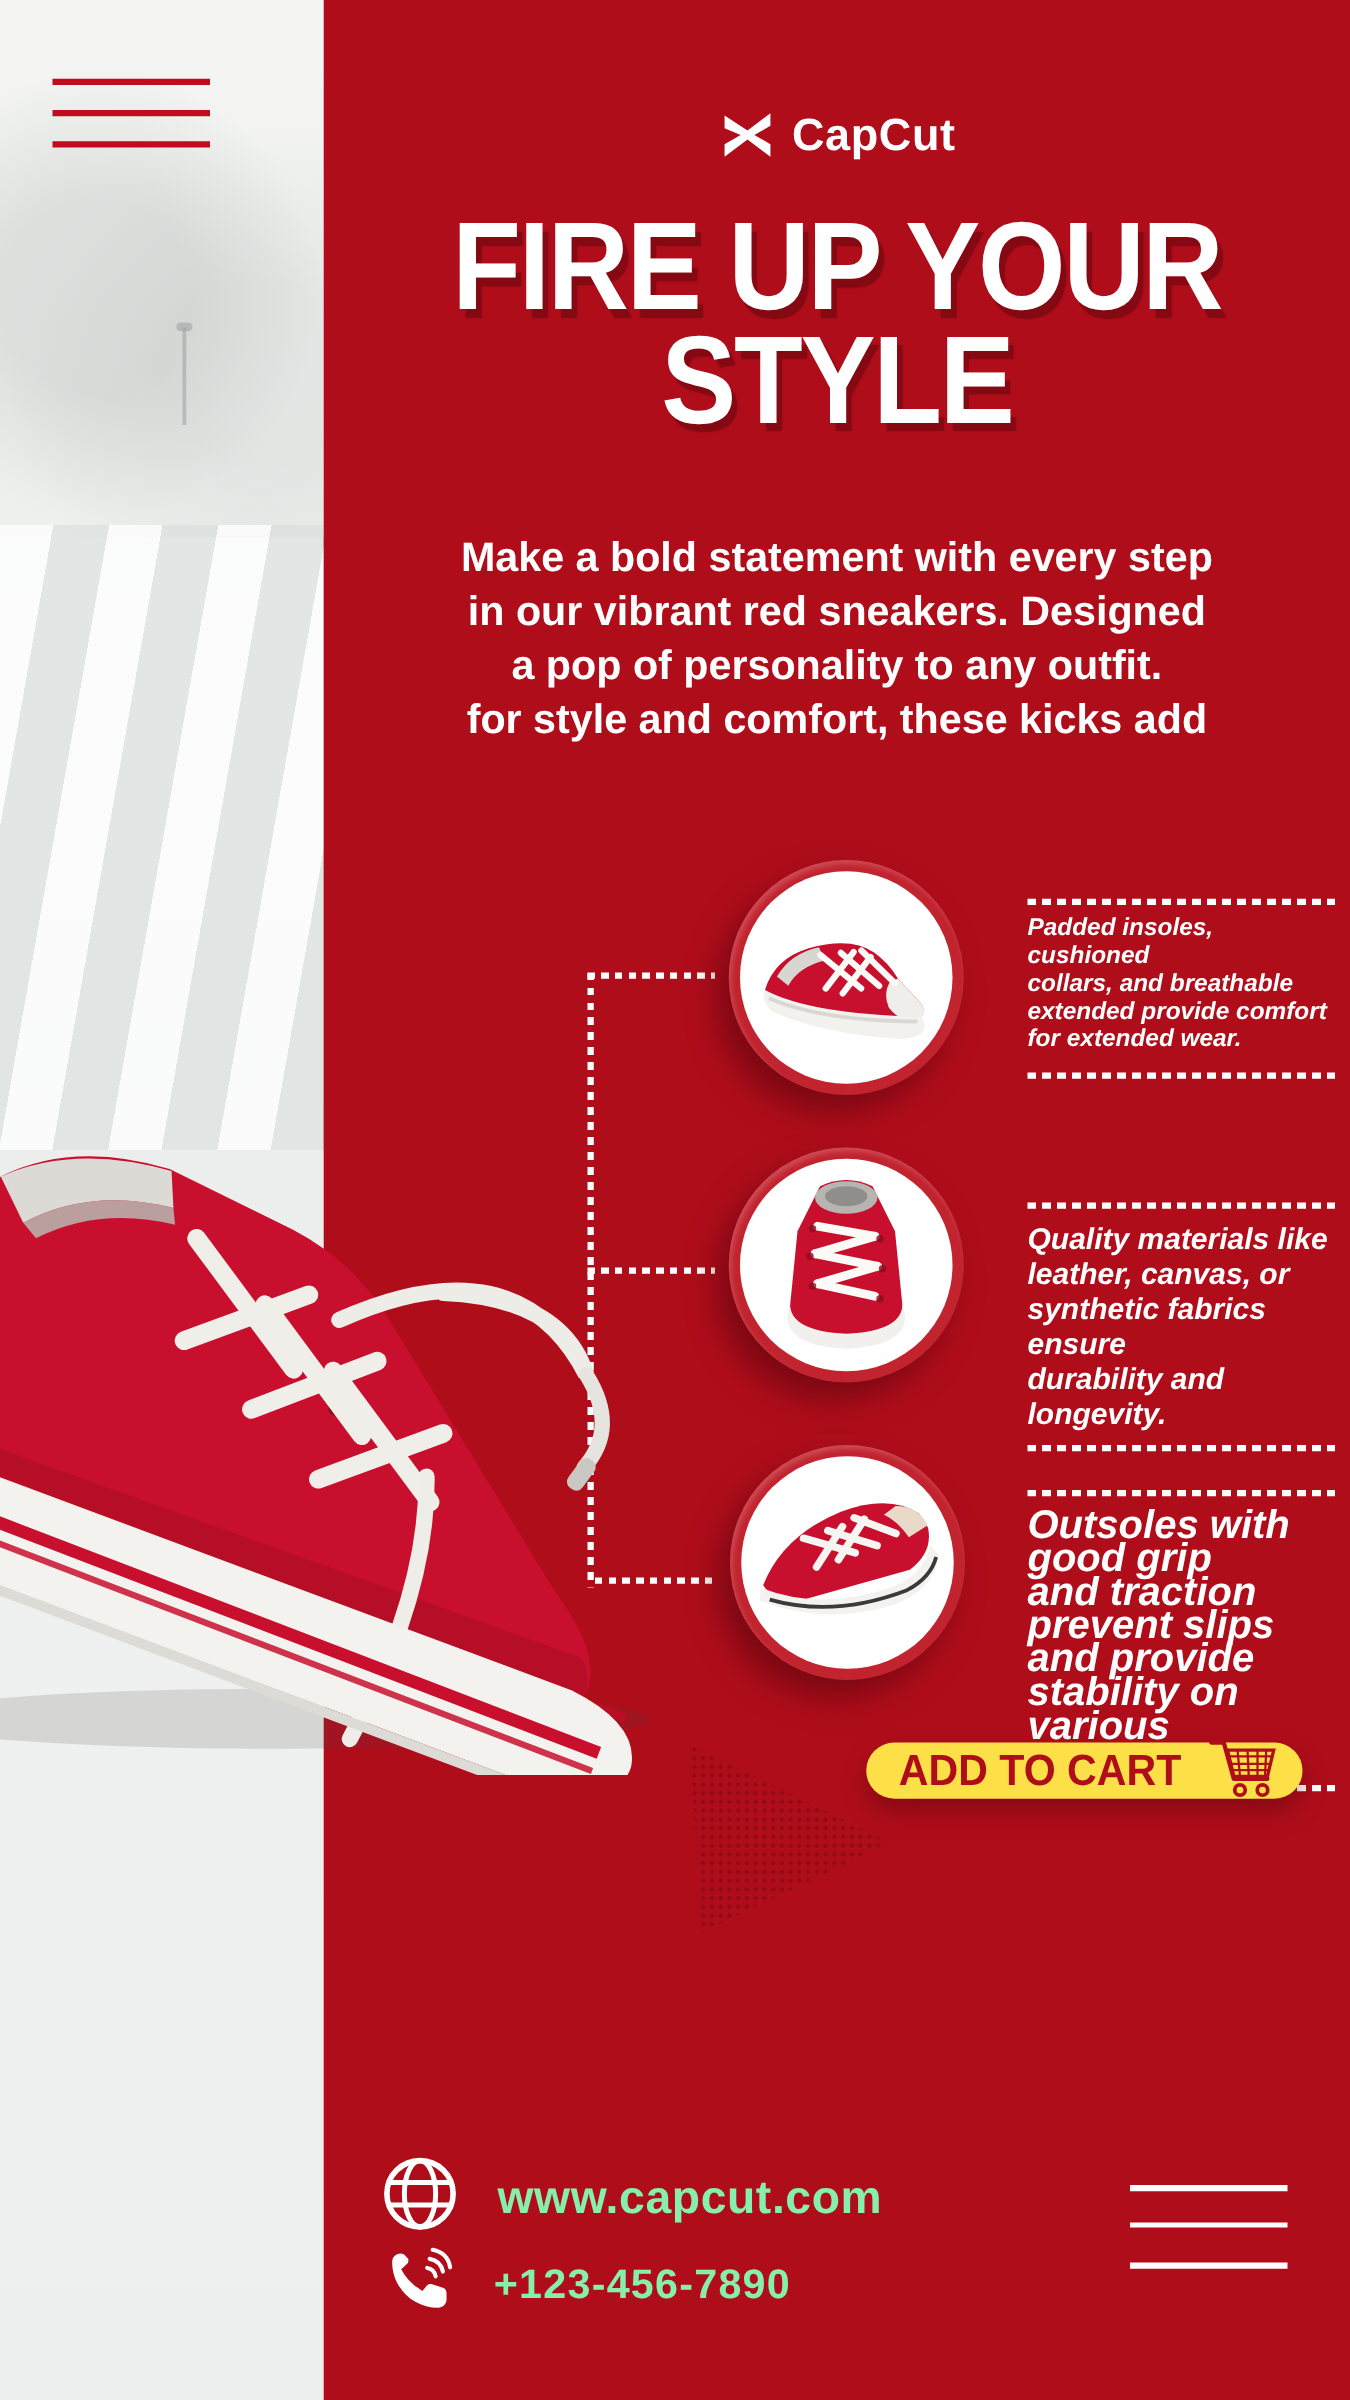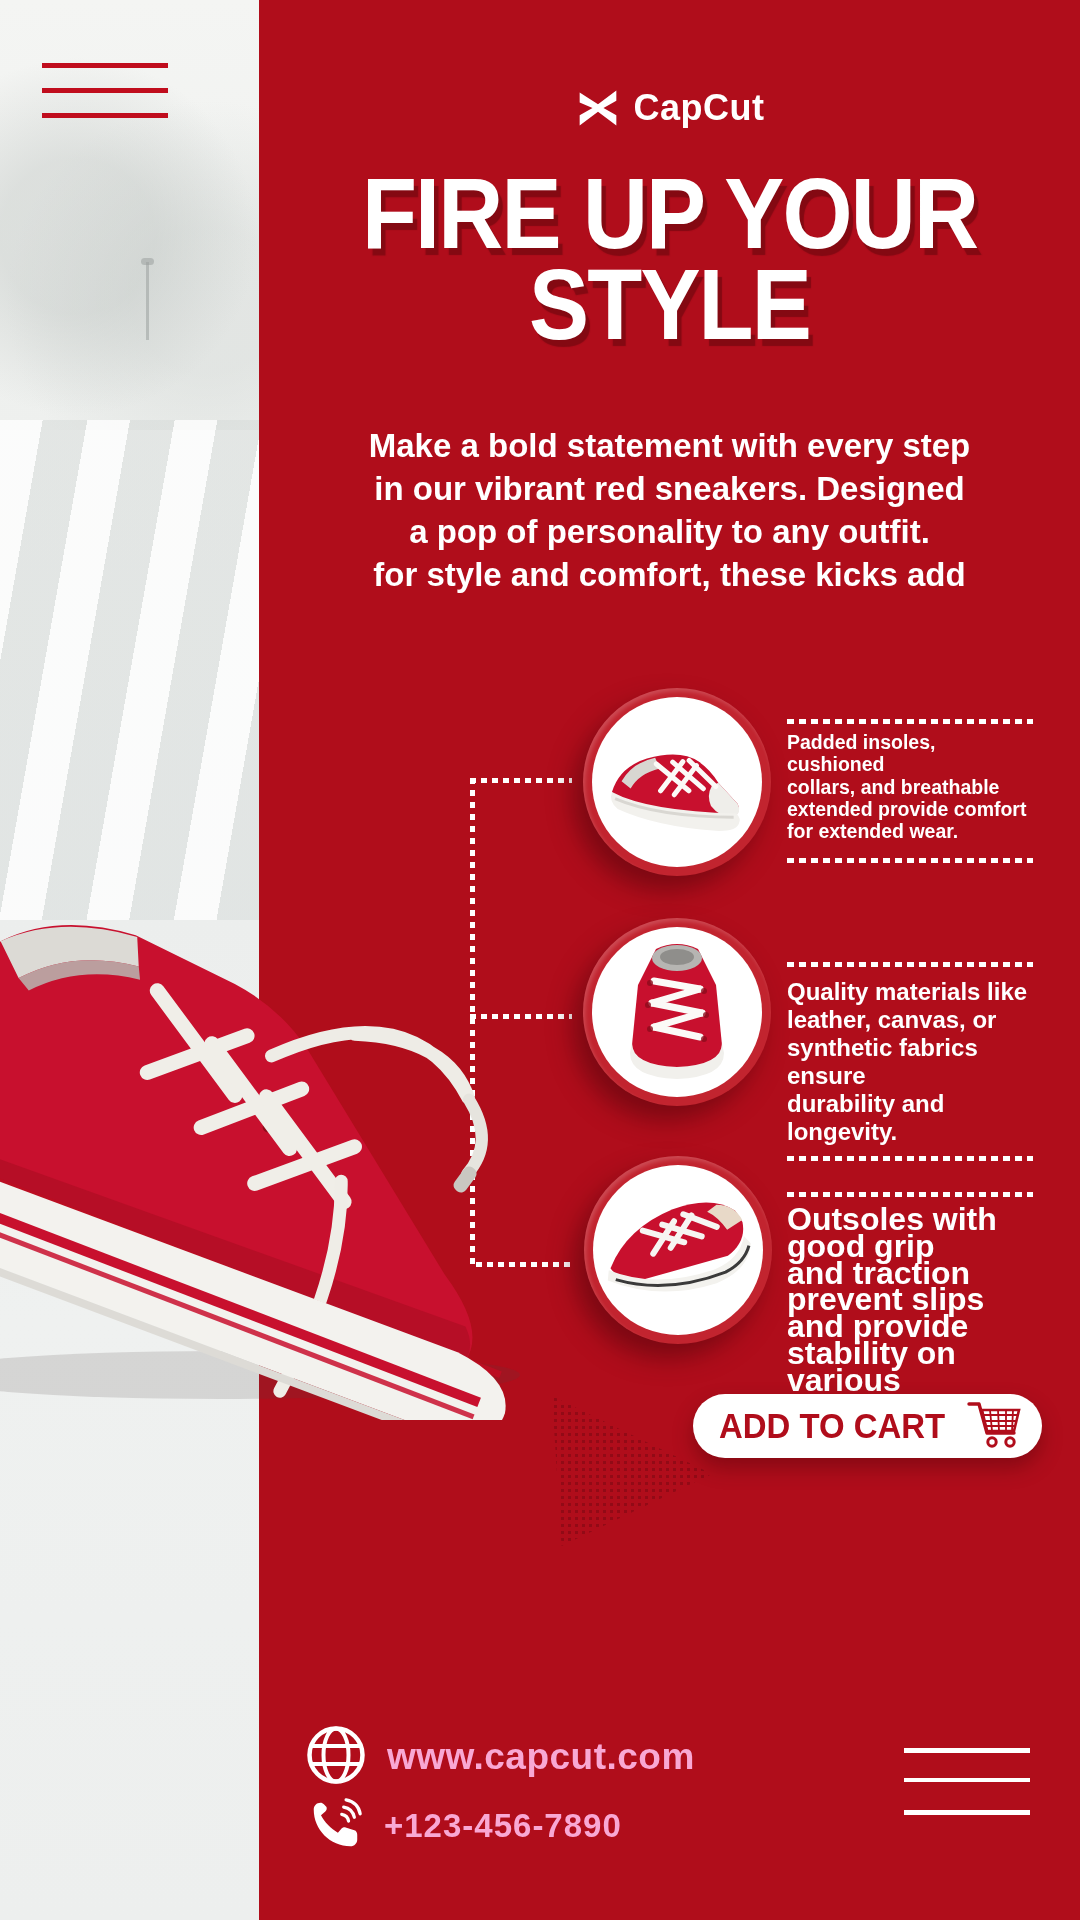--- a/index.html
+++ b/index.html
@@ -51,47 +51,47 @@
 
   
   .feature-circle{position:absolute;width:188px;height:188px;border-radius:50%;
                   background:#c2242f;z-index:4;
                   box-shadow:-10px 14px 24px rgba(72,3,9,.5), inset 2px 3px 4px rgba(255,255,255,.18);}
   .feature-circle .inner{position:absolute;left:9px;top:9px;width:170px;height:170px;border-radius:50%;
                   background:#fff;overflow:hidden;}
   .feature-circle svg{display:block;}
 
   
-  .feature-text{position:absolute;left:787px;width:250px;z-index:4;color:#fff;}
+  .feature-text{position:absolute;left:822px;width:250px;z-index:4;color:#fff;font-style:italic;}
   .feature-text .dots{height:5px;width:246px;
         background-image:repeating-linear-gradient(90deg,#fff 0 7px,transparent 7px 12px);}
   .ft-lines{font-weight:bold;}
   .ft1 .ft-lines{margin-top:7px;font-size:19.5px;line-height:22.3px;}
   .ft1 .dots.bottom{margin-top:16px;}
   .ft2 .ft-lines{margin-top:11px;font-size:24px;line-height:28px;}
   .ft2 .dots.bottom{margin-top:10px;}
   .ft3 .ft-lines{margin-top:9px;font-size:32px;line-height:26.8px;}
   .ft3 .dots.bottom{margin-top:8px;}
 
   
-  .cta{position:absolute;left:693px;top:1394px;width:349px;height:64px;border-radius:33px;
-       background:#ffffff;border:none;display:flex;align-items:center;justify-content:space-between;
+  .cta{position:absolute;left:693px;top:1394px;width:349px;height:45px;border-radius:33px;
+       background:#fde047;border:none;display:flex;align-items:center;justify-content:space-between;
        padding:0 20px 0 26px;box-sizing:border-box;cursor:pointer;z-index:7;
        box-shadow:0 10px 20px rgba(60,0,6,.35);}
   .cta-label{color:#b00d1b;font-weight:bold;font-size:35px;letter-spacing:0px;
              transform:scaleX(.94);transform-origin:left center;white-space:nowrap;}
   .shadow-tri{position:absolute;left:552px;top:1396px;width:160px;height:150px;z-index:3;opacity:.45;
       clip-path:polygon(0 0,100% 52%,6% 100%);
       background:radial-gradient(circle,#6d0610 34%,transparent 36%);background-size:7px 7px;}
 
   
   .big-sneaker{position:absolute;left:-80px;top:830px;width:800px;height:590px;z-index:5;}
 
   
-  .footer-row{position:absolute;display:flex;align-items:center;gap:20px;z-index:6;color:#f9a8d4;}
+  .footer-row{position:absolute;display:flex;align-items:center;gap:31px;z-index:6;color:#86efac;}
   .footer-row.site{left:305px;top:1724px;}
   .footer-row.tel{left:306px;top:1795px;}
   .footer-site-text{font-size:37px;font-weight:bold;letter-spacing:.5px;}
   .footer-tel-text{font-size:33px;font-weight:bold;letter-spacing:1px;}
   .menu-right{position:absolute;left:904px;top:1748px;z-index:6;}
   .menu-right .bar{width:126px;height:4.5px;background:#fff;}
   .menu-right .bar.b1{margin-bottom:25px;}
   .menu-right .bar.b2{margin-bottom:28px;}
 </style>
 </head>

